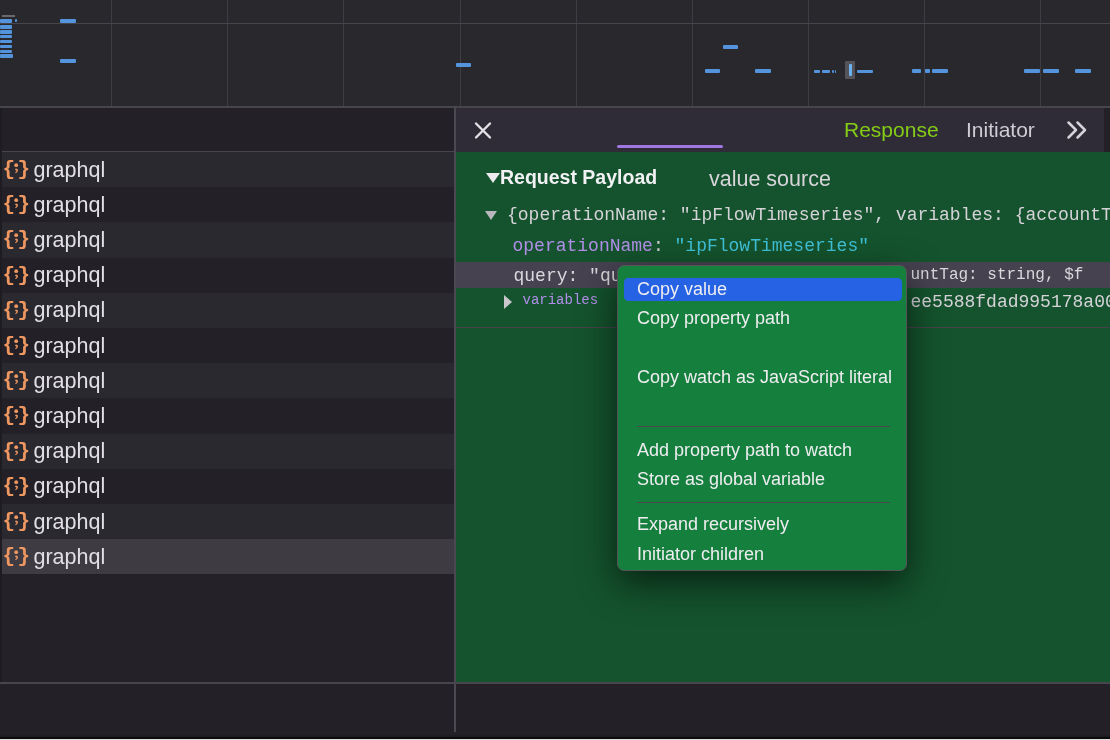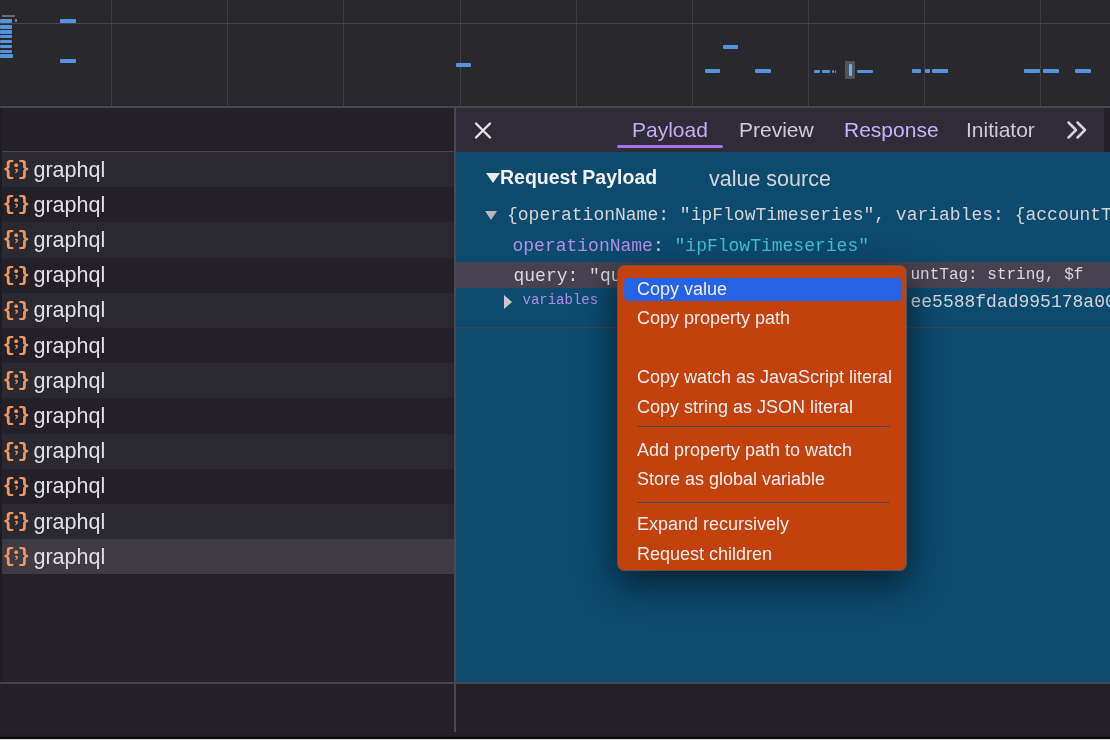--- a/index.html
+++ b/index.html
@@ -180,32 +180,30 @@
   <div class="abs" style="left:0;top:108px;width:2px;height:574px;background:#1d1c20;"></div>
 
   <div class="abs" style="left:453.5px;top:106px;width:2px;height:626px;background:#4a4850;"></div>
 
   <div class="abs" id="tabbar" style="left:455.5px;top:108px;width:648.5px;height:44px;background:#2f2c37;">
 
     <svg class="abs" style="left:11px;top:6px;" width="32" height="32" viewBox="0 0 32 32">
       <path d="M9 9.5 L23 23.5 M23 9.5 L9 23.5" stroke="#e3e1e5" stroke-width="2.4" stroke-linecap="round" fill="none"></path>
     </svg>
     <div class="abs" style="left:65.5px;top:0;height:44px;line-height:44px;font-size:16px;color:#cfccd6;margin-top:47px;">Headers</div>
-    <div class="abs" style="left:176.5px;top:0;height:44px;line-height:44px;font-size:21px;color:#c5abf2;">Payload</div>
-    <div class="abs" style="left:283.5px;top:0;height:44px;line-height:44px;font-size:21px;color:#cfccd6;">Preview</div>
-    <div class="abs" style="left:388.5px;top:0;height:44px;line-height:44px;font-size:21px;color:#c4b5fd;">Response</div>
+    <div class="abs" style="left:388.5px;top:0;height:44px;line-height:44px;font-size:21px;color:#84cc16;">Response</div>
     <div class="abs" style="left:510.5px;top:0;height:30px;line-height:44px;font-size:21px;color:#cfccd6;">Initiator</div>
     <svg class="abs" style="left:608px;top:12px;" width="24" height="20" viewBox="0 0 24 20">
       <path d="M4.5 2.5 L12 10 L4.5 17.5 M13.5 2.5 L21 10 L13.5 17.5" stroke="#d5d2da" stroke-width="2.5" stroke-linecap="round" stroke-linejoin="round" fill="none"></path>
     </svg>
     <div class="abs" style="left:161px;top:37.3px;width:106px;height:3px;background:#a077e0;border-radius:2px;"></div>
   </div>
   <div class="abs" style="left:1104px;top:108px;width:6px;height:44px;background:#232127;"></div>
 
-  <div class="abs" id="rcontent" style="left:455.5px;top:152px;width:654.5px;height:530px;background:#0c4a6e;overflow:hidden;">
+  <div class="abs" id="rcontent" style="left:455.5px;top:152px;width:654.5px;height:530px;background:#14532d;overflow:hidden;">
 
     <div class="tri" style="left:30px;top:20.5px;border-left:7px solid transparent;border-right:7px solid transparent;border-top:10px solid #eceaee;"></div>
     <div class="abs" style="left:44.5px;top:14px;font-size:19.5px;font-weight:bold;color:#f2f1f4;">Request Payload</div>
     <div class="abs" style="left:253.5px;top:14.5px;font-size:21.5px;color:#d7d5da;">value source</div>
 
     <div class="tri" style="left:29px;top:59px;border-left:6.5px solid transparent;border-right:6.5px solid transparent;border-top:9px solid #b9b7be;"></div>
     <div class="mono abs" style="left:51.5px;top:53px;font-size:18px;color:#d5d3d8;">{operationName: "ipFlowTimeseries", variables: {accountTag</div>
 
     <div class="mono abs" style="left:57px;top:83.5px;font-size:18px;"><span style="color:#b18ee8;">operationName</span><span style="color:#d5d3d8;">: </span><span style="color:#3fbfd6;">"ipFlowTimeseries"</span></div>
 
@@ -218,28 +216,27 @@
     <div class="mono abs" style="left:455px;top:139.5px;font-size:18px;color:#d5d3d8;">ee5588fdad995178a00</div>
 
     <div class="abs" style="left:0;top:174.8px;width:654.5px;height:1.3px;background:#46444a;"></div>
   </div>
 
   <div class="abs" style="left:0;top:682px;width:1110px;height:1.5px;background:#47464c;"></div>
   <div class="abs" style="left:0;top:737.2px;width:1110px;height:2.2px;background:#0b0b0d;"></div>
   <div class="abs" style="left:0;top:739.4px;width:1110px;height:0.6px;background:#dedede;"></div>
   <div class="abs" style="left:0;top:734px;width:1110px;height:3.2px;background:linear-gradient(#242228,#1a191d);"></div>
 
-  <div class="abs" id="menu" style="left:616.9px;top:264.5px;width:290.3px;height:306px;background:#c2410c;
+  <div class="abs" id="menu" style="left:616.9px;top:264.5px;width:290.3px;height:306px;background:#15803d;
        border:1px solid #56535a;border-radius:7px;box-shadow:0 12px 36px rgba(0,0,0,0.6);box-sizing:border-box;">
     <div class="abs" style="left:6.6px;top:12.3px;width:277.5px;height:23.3px;background:#2563e4;border-radius:4.5px;"></div>
     <div class="mitem" style="top:13px;">Copy value</div>
     <div class="mitem" style="top:42.5px;">Copy property path</div>
     <div class="mitem" style="top:101.5px;">Copy watch as JavaScript literal</div>
-    <div class="mitem" style="top:131px;">Copy string as JSON literal</div>
     <div class="abs" style="left:19px;top:160.9px;width:253px;height:1px;background:#4a474e;"></div>
     <div class="mitem" style="top:203.5px;">Store as global variable</div>
     <div class="mitem" style="top:174px;">Add property path to watch</div>
     <div class="abs" style="left:19px;top:236.9px;width:253px;height:1px;background:#4a474e;"></div>
     <div class="mitem" style="top:248.5px;">Expand recursively</div>
-    <div class="mitem" style="top:278px;">Request children</div>
+    <div class="mitem" style="top:278px;">Initiator children</div>
   </div>
 
 </div>
 
 </body></html>

